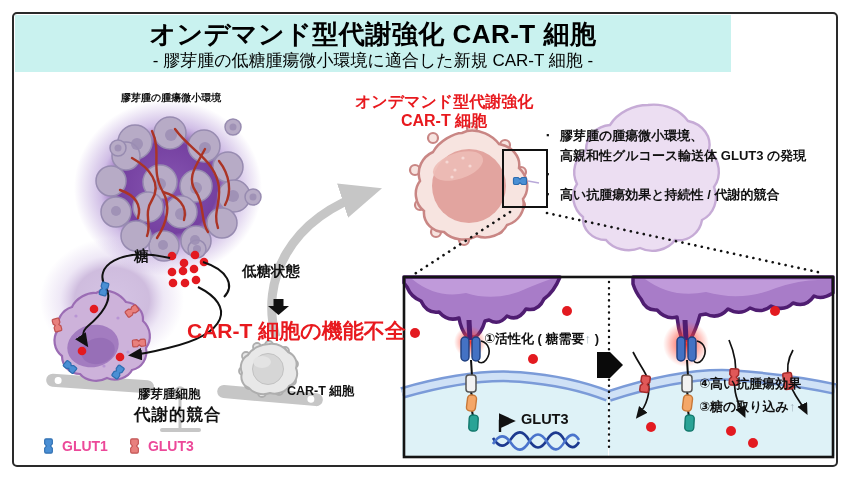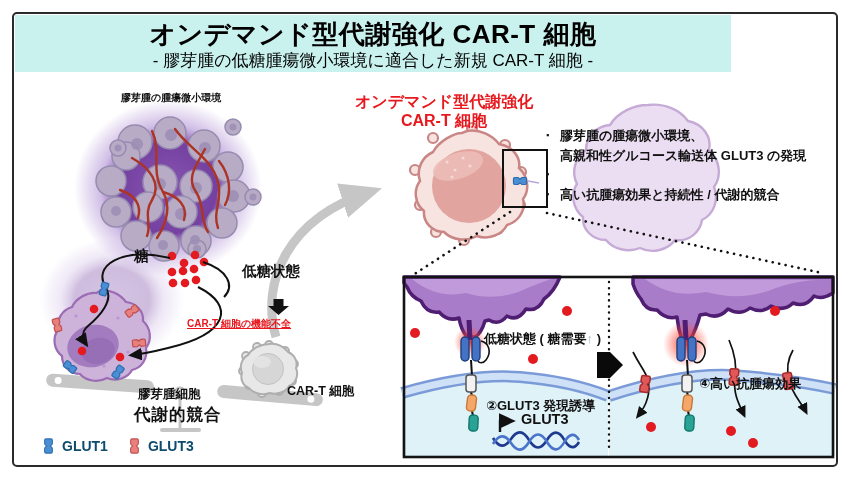--- a/index.html
+++ b/index.html
@@ -12,26 +12,26 @@
   #header{position:absolute;left:15px;top:15px;width:716px;height:57px;
           background:var(--header-bg);text-align:center;}
   #header .t1{font-size:26px;font-weight:bold;line-height:31px;margin-top:4px;letter-spacing:0.5px;}
   #header .t2{font-size:17px;font-weight:normal;line-height:21px;}
   #od-title{left:330px;top:92px;width:228px;text-align:center;color:var(--accent-red);
             font-size:16px;line-height:19px;}
   #tme-label{left:121px;top:91px;font-size:10px;}
   #sugar-label{left:134px;top:247px;font-size:15px;}
   #gbm-label{left:138px;top:363px;font-size:12.5px;margin-top:23px;}
   #lowsugar-label{left:242px;top:262px;font-size:14.5px;}
-  #dysf-label{left:187px;top:317px;font-size:10px;color:var(--accent-red);text-decoration:underline;}
+  #dysf-label{left:187px;top:317px;font-size:21px;color:var(--accent-red);}
   #cartg-label{left:287px;top:383px;font-size:12.5px;}
   #comp-label{left:134px;top:404px;font-size:16.5px;letter-spacing:1px;}
   #legend{position:absolute;left:42px;top:438px;display:flex;gap:20px;align-items:center;}
   .leg-item{display:flex;align-items:center;gap:7px;}
-  .leg-item span{font-size:14px;font-weight:bold;color:#0c4a6e;}
+  .leg-item span{font-size:14px;font-weight:bold;color:#ec4899;}
   #bullets{left:546px;top:126px;width:300px;}
   .b-line{display:flex;font-size:13px;line-height:19.5px;color:#111;}
   .b-mark{width:14px;font-size:9px;flex:none;}
   .istep{font-size:13px;}
   .up-arrow{color:#9fb0ba;}
   #step1{left:484px;top:330px;}
   #step2{left:486px;top:397px;}
   #step3{left:699px;top:398px;}
   #step4{left:699px;top:327px;margin-top:48px;}
   #gene-label{left:521px;top:411px;font-size:14.5px;}
@@ -348,18 +348,20 @@
     <div class="b-line">
       <span class="b-mark">▪</span>
     </div>
     <div class="b-line">
       <span class="b-mark">▪</span>
       <span>高い抗腫瘍効果と持続性 / 代謝的競合</span>
     </div>
   </div>
 
   <div class="txt istep" id="step1">
-    <span>低糖状態 ( 糖需要</span><span class="up-arrow">↑</span><span> )</span>
-  </div>
-  <div class="txt istep" id="step2">②GLUT3 発現誘導</div>
+    <span>①活性化 ( 糖需要</span><span class="up-arrow">↑</span><span> )</span>
+  </div>
   <div class="txt" id="gene-label">GLUT3</div>
+  <div class="txt istep" id="step3">
+    <span>③糖の取り込み</span><span class="up-arrow">↑</span>
+  </div>
   <div class="txt istep" id="step4">④高い抗腫瘍効果</div>
 </div>
 
 </body></html>

